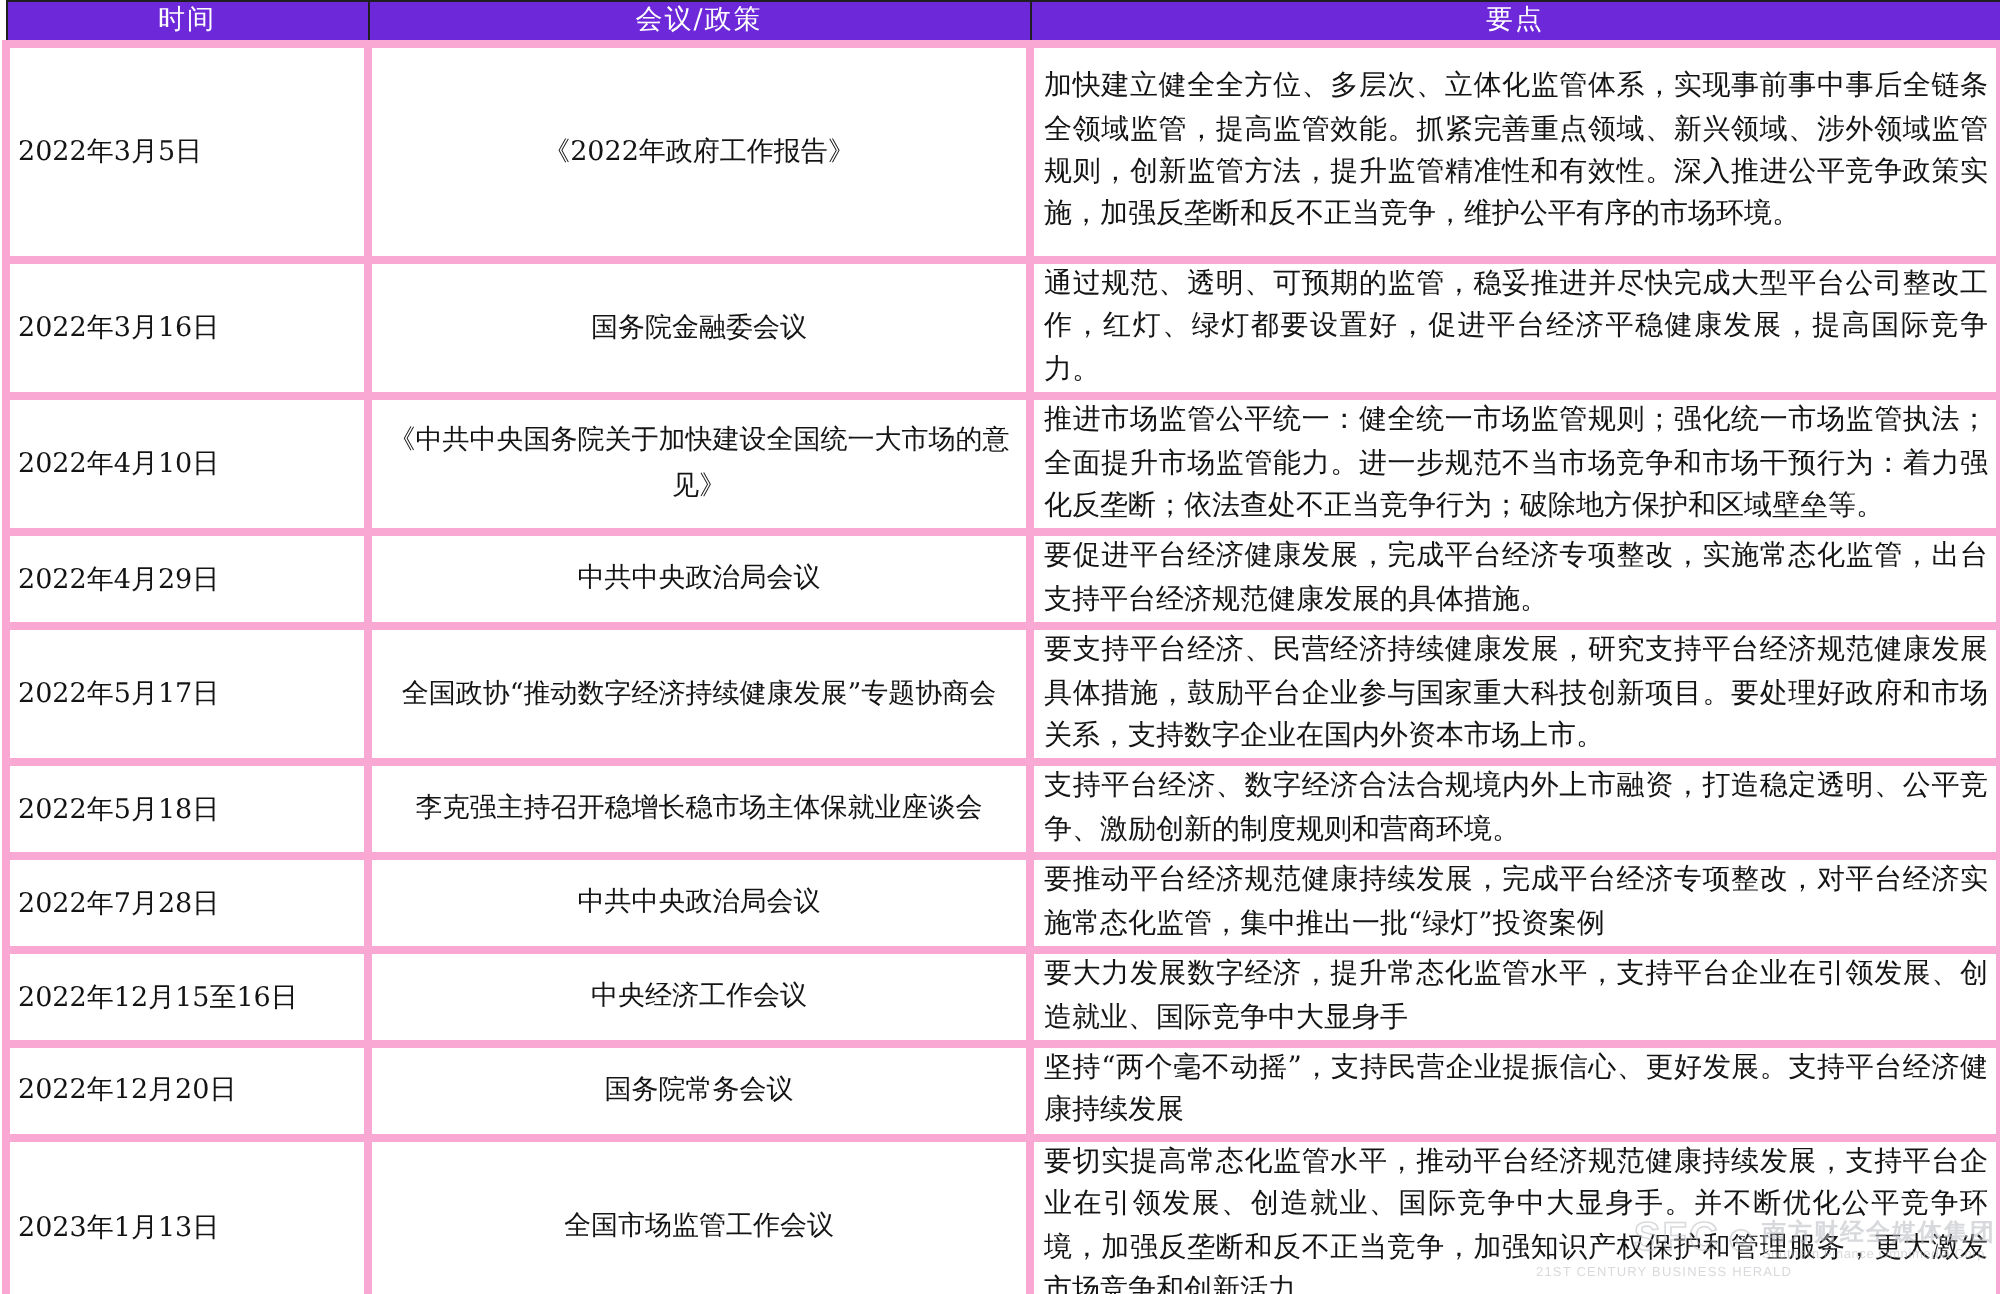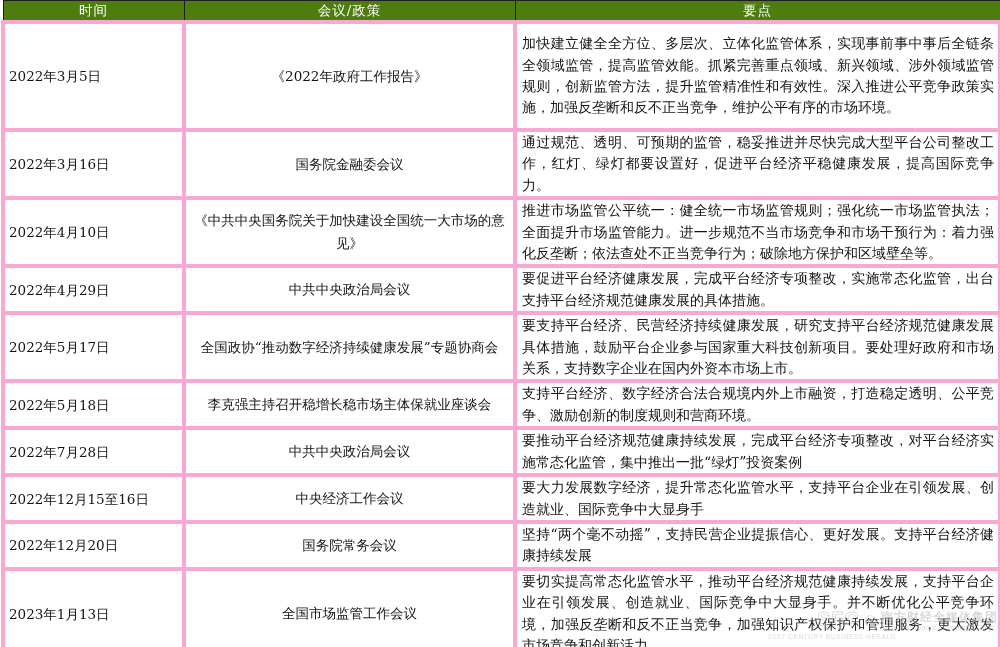--- a/index.html
+++ b/index.html
@@ -10,21 +10,21 @@
   }
   .page{position:absolute;inset:0;}
   table{
     border-collapse:collapse;table-layout:fixed;
     width:997px;margin-left:1px;margin-top:0;
   }
   col.c-time{width:181px;}
   col.c-meeting{width:331px;}
   col.c-points{width:485px;}
   th{
-    background:#4d7c0f;color:#ffffff;font-weight:normal;
+    background:#6d28d9;color:#ffffff;font-weight:normal;
     font-size:13.5px;height:19px;line-height:19px;
     border:1px solid #1f1f1f;border-bottom:2px solid #1f1f1f;
     padding:0;text-align:center;letter-spacing:1px;
   }
   td{
     border:4px solid #f9a8d4;vertical-align:middle;
     font-size:13.5px;color:#141414;
   }
   td.date{text-align:left;padding:1px 4px;line-height:20px;}
   td.meeting{text-align:center;padding:1px 3px;line-height:23px;font-size:13.5px;}

